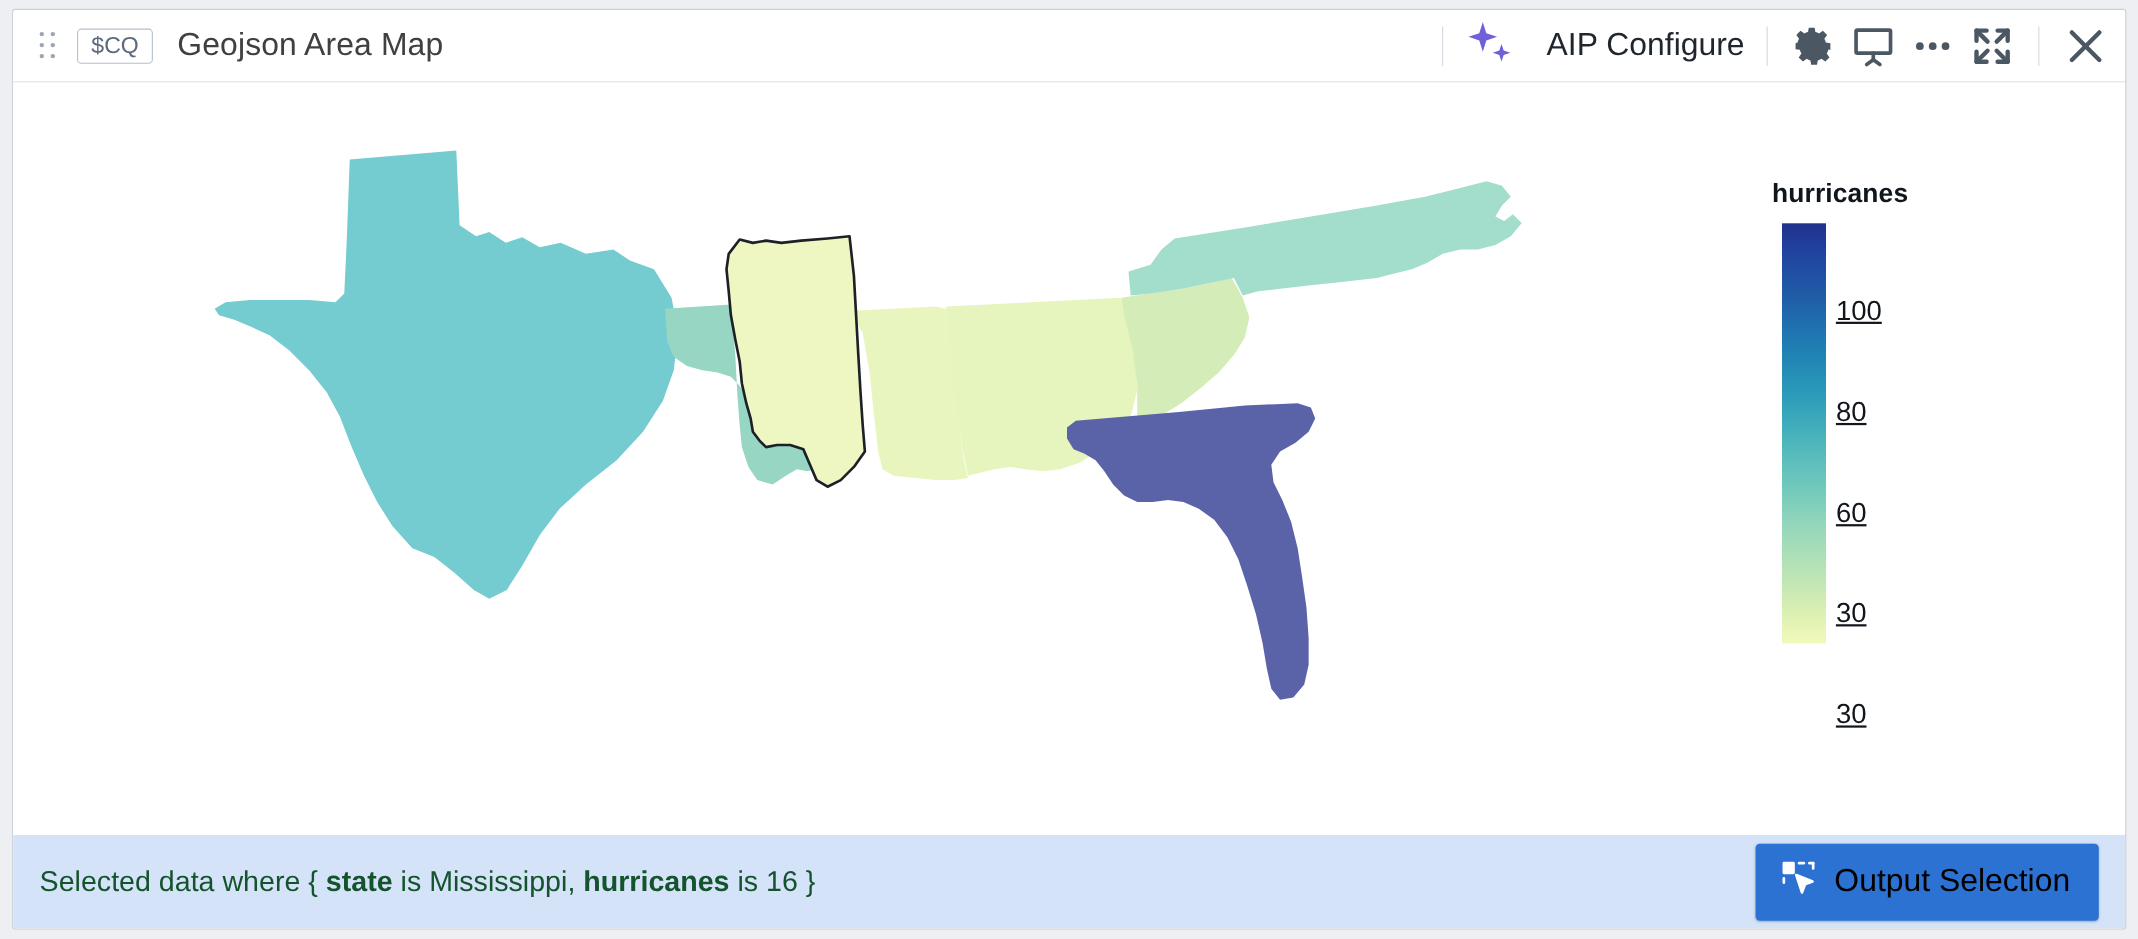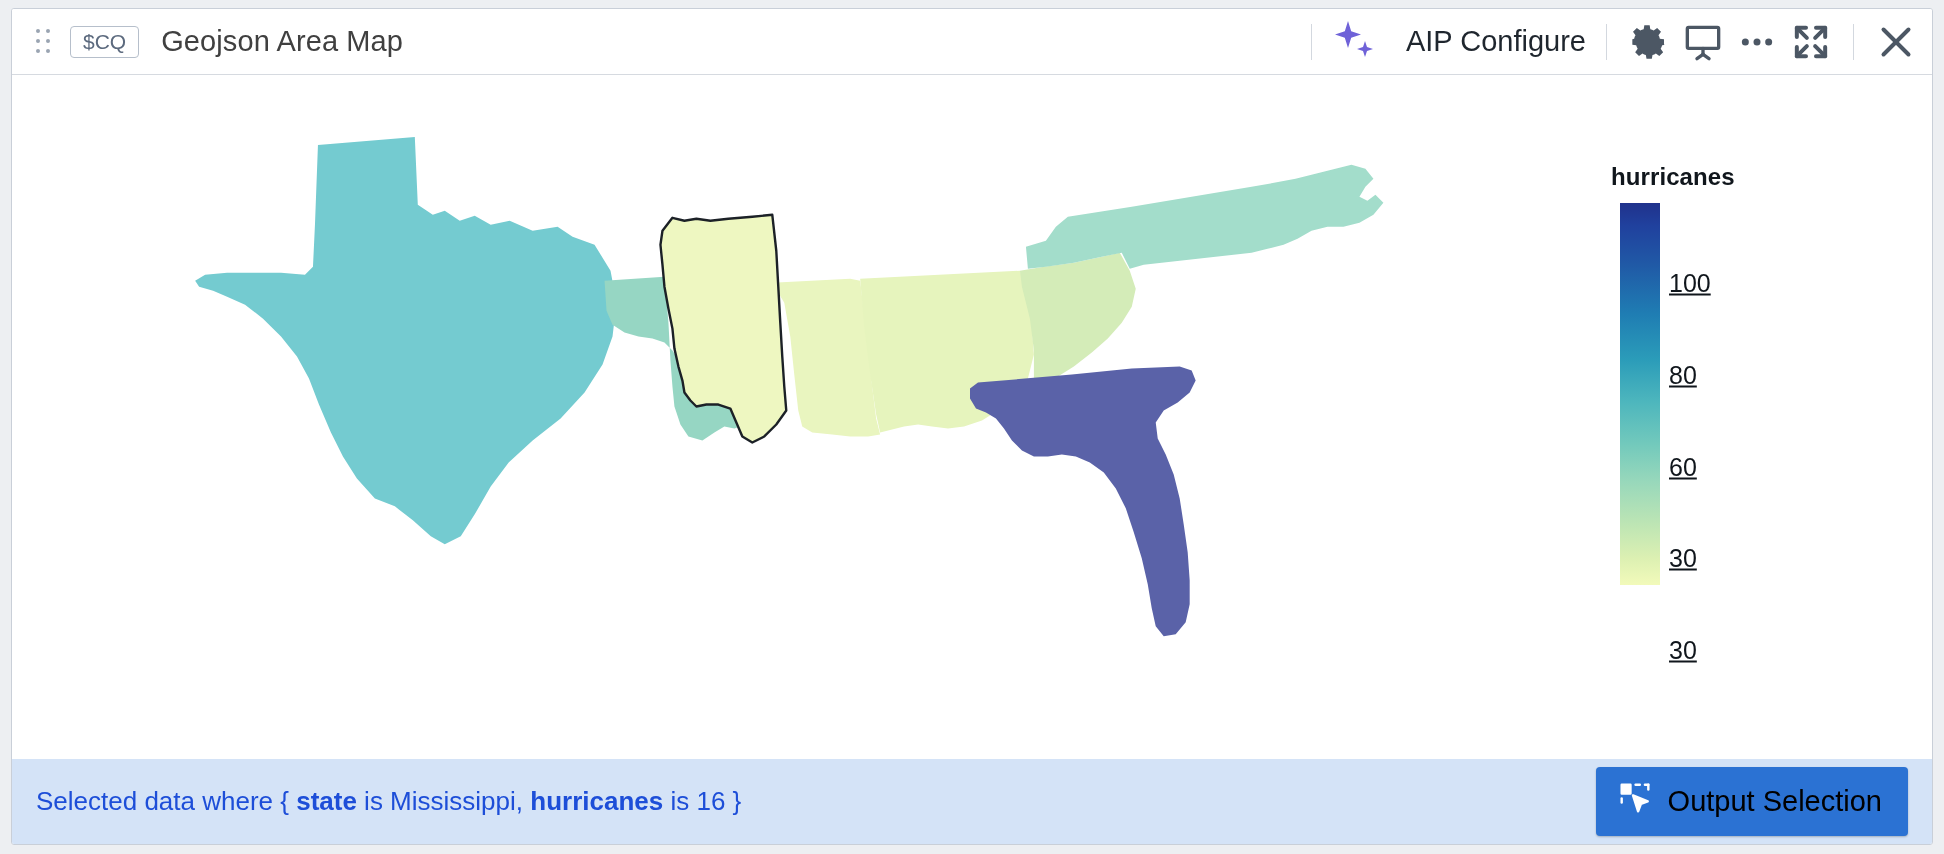--- a/index.html
+++ b/index.html
@@ -192,21 +192,21 @@
     height: 85px;
     min-height: 85px;
     background: #d4e3f7;
     display: flex;
     align-items: center;
     padding: 0 24px 0 24px;
     box-sizing: border-box;
   }
   .footer-text {
     font-size: 26px;
-    color: #1d4ed8;
+    color: #14532d;
     white-space: nowrap;
   }
   .footer-text b { font-weight: bold; }
   .primary-btn {
     display: flex;
     align-items: center;
     gap: 16px;
     background: #2b72d3;
     color: #000000;
     border: none;

